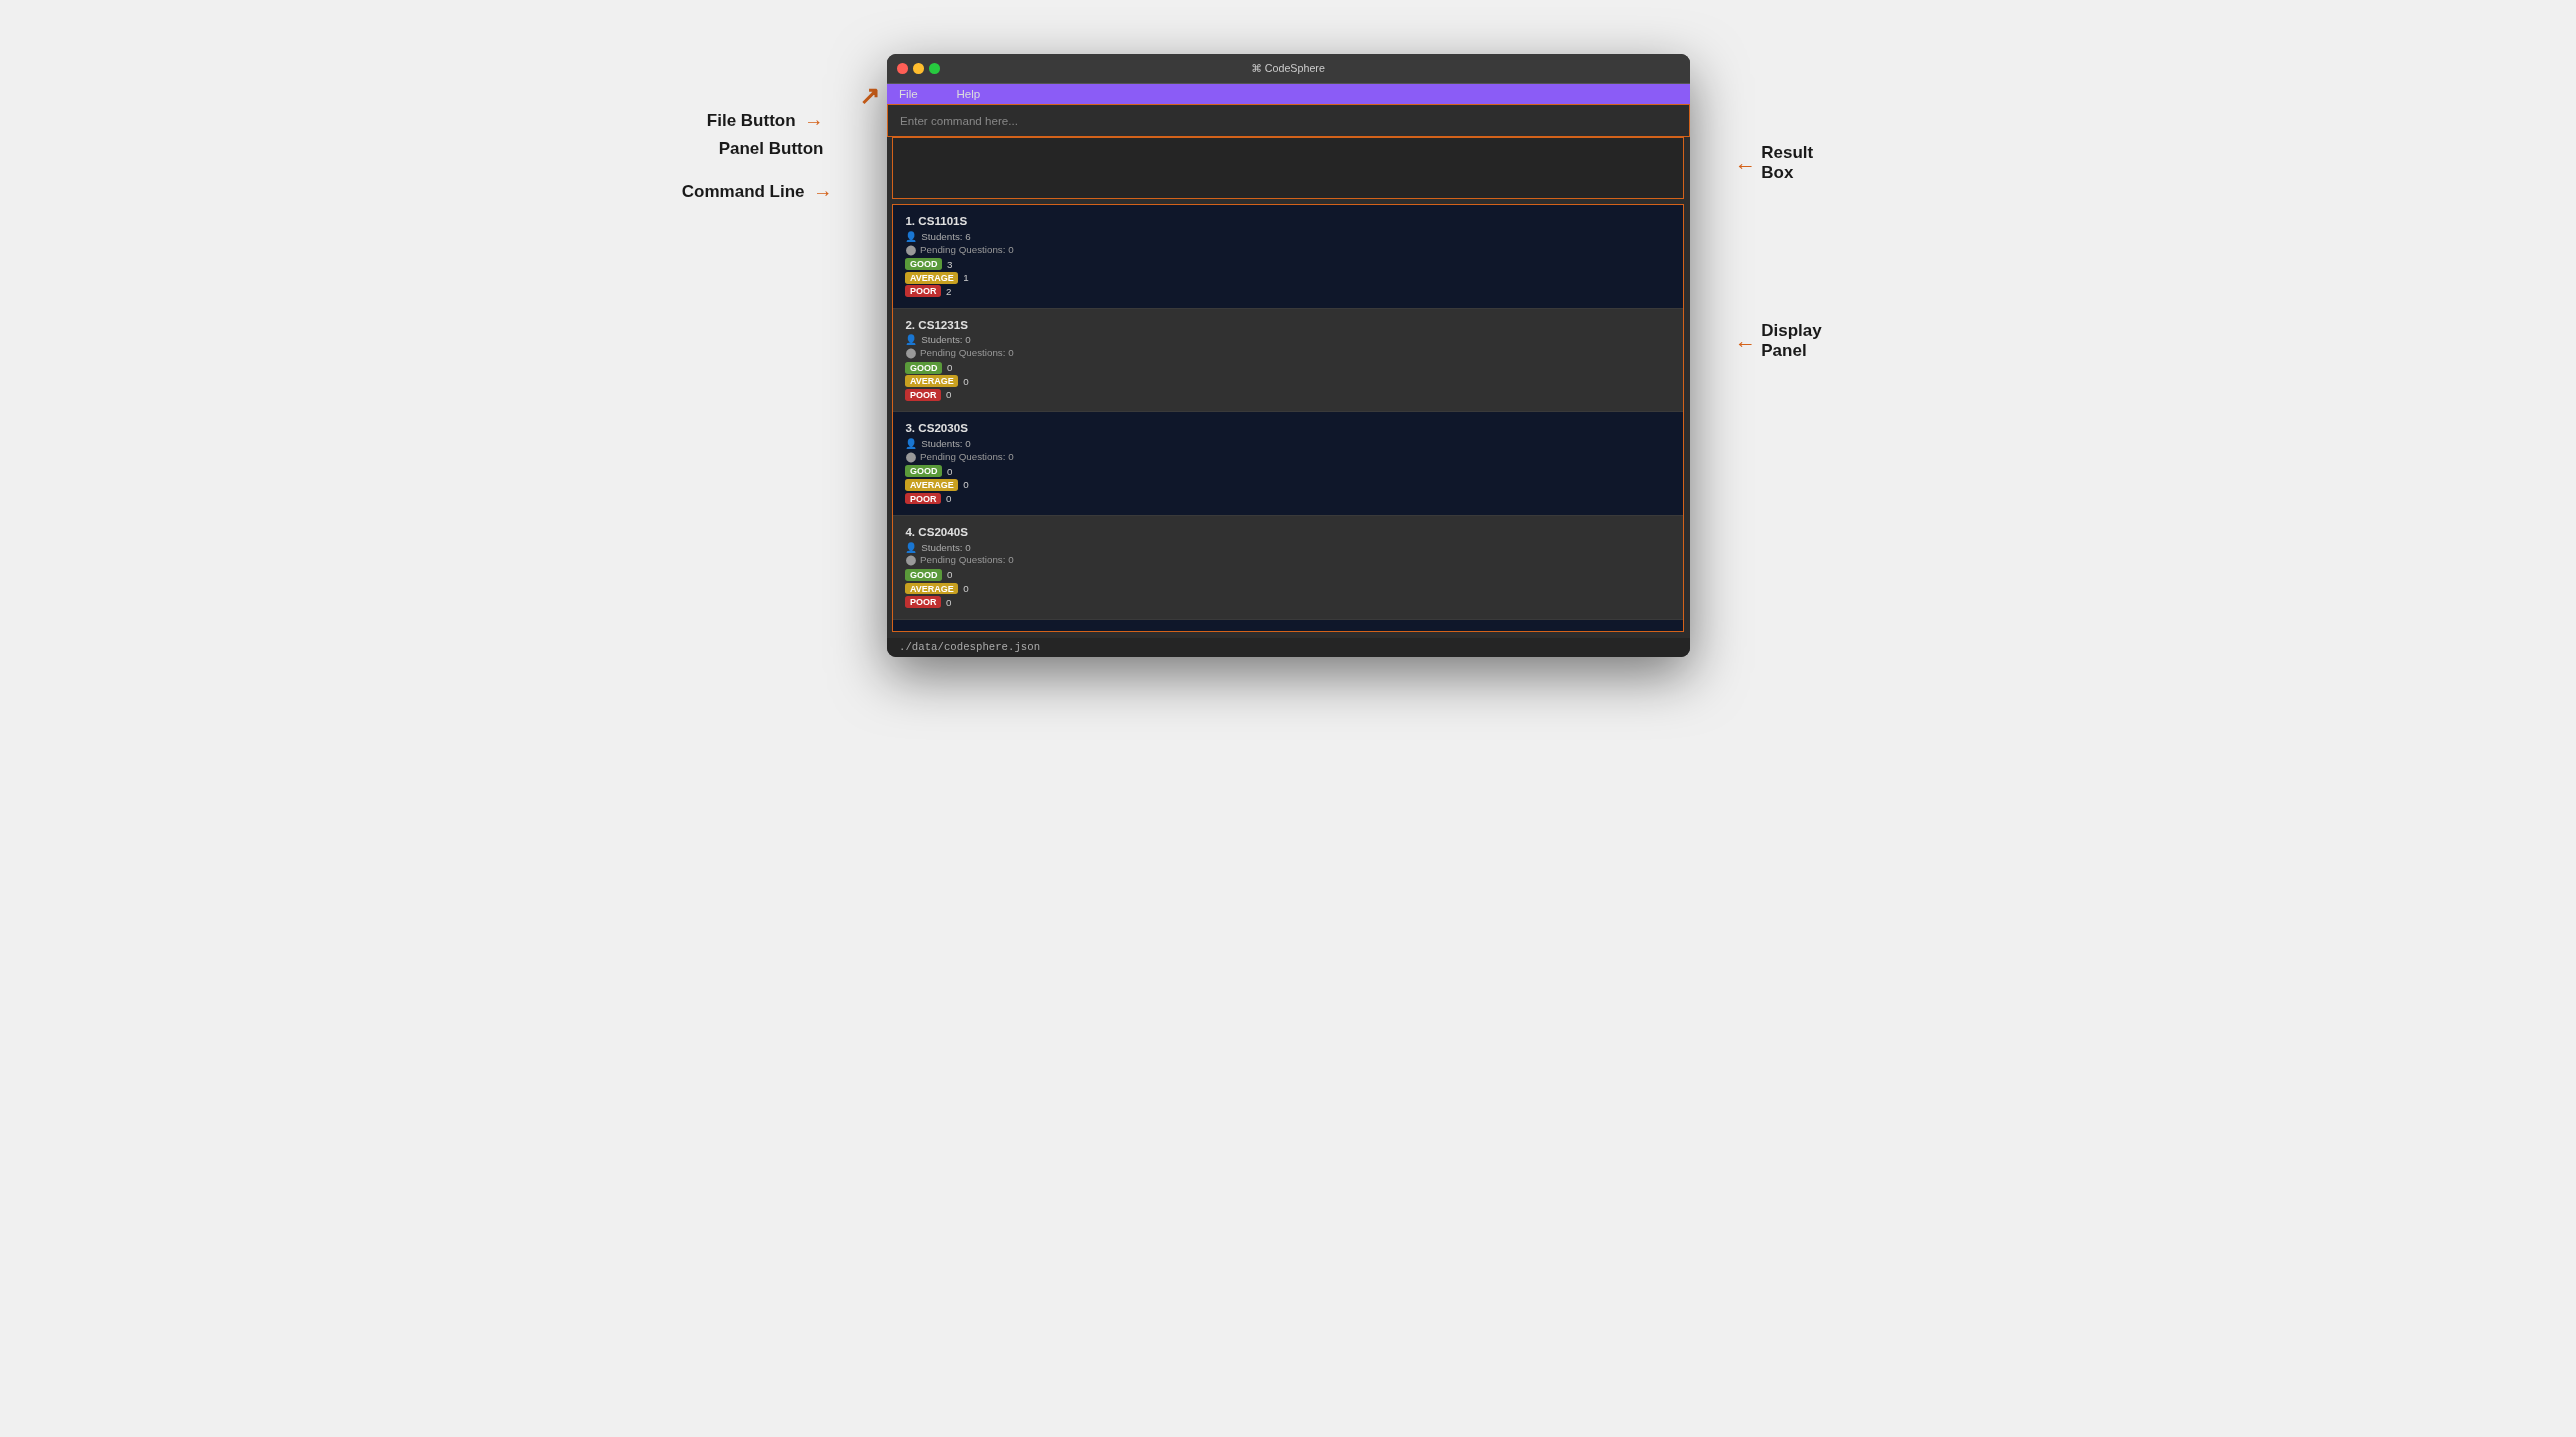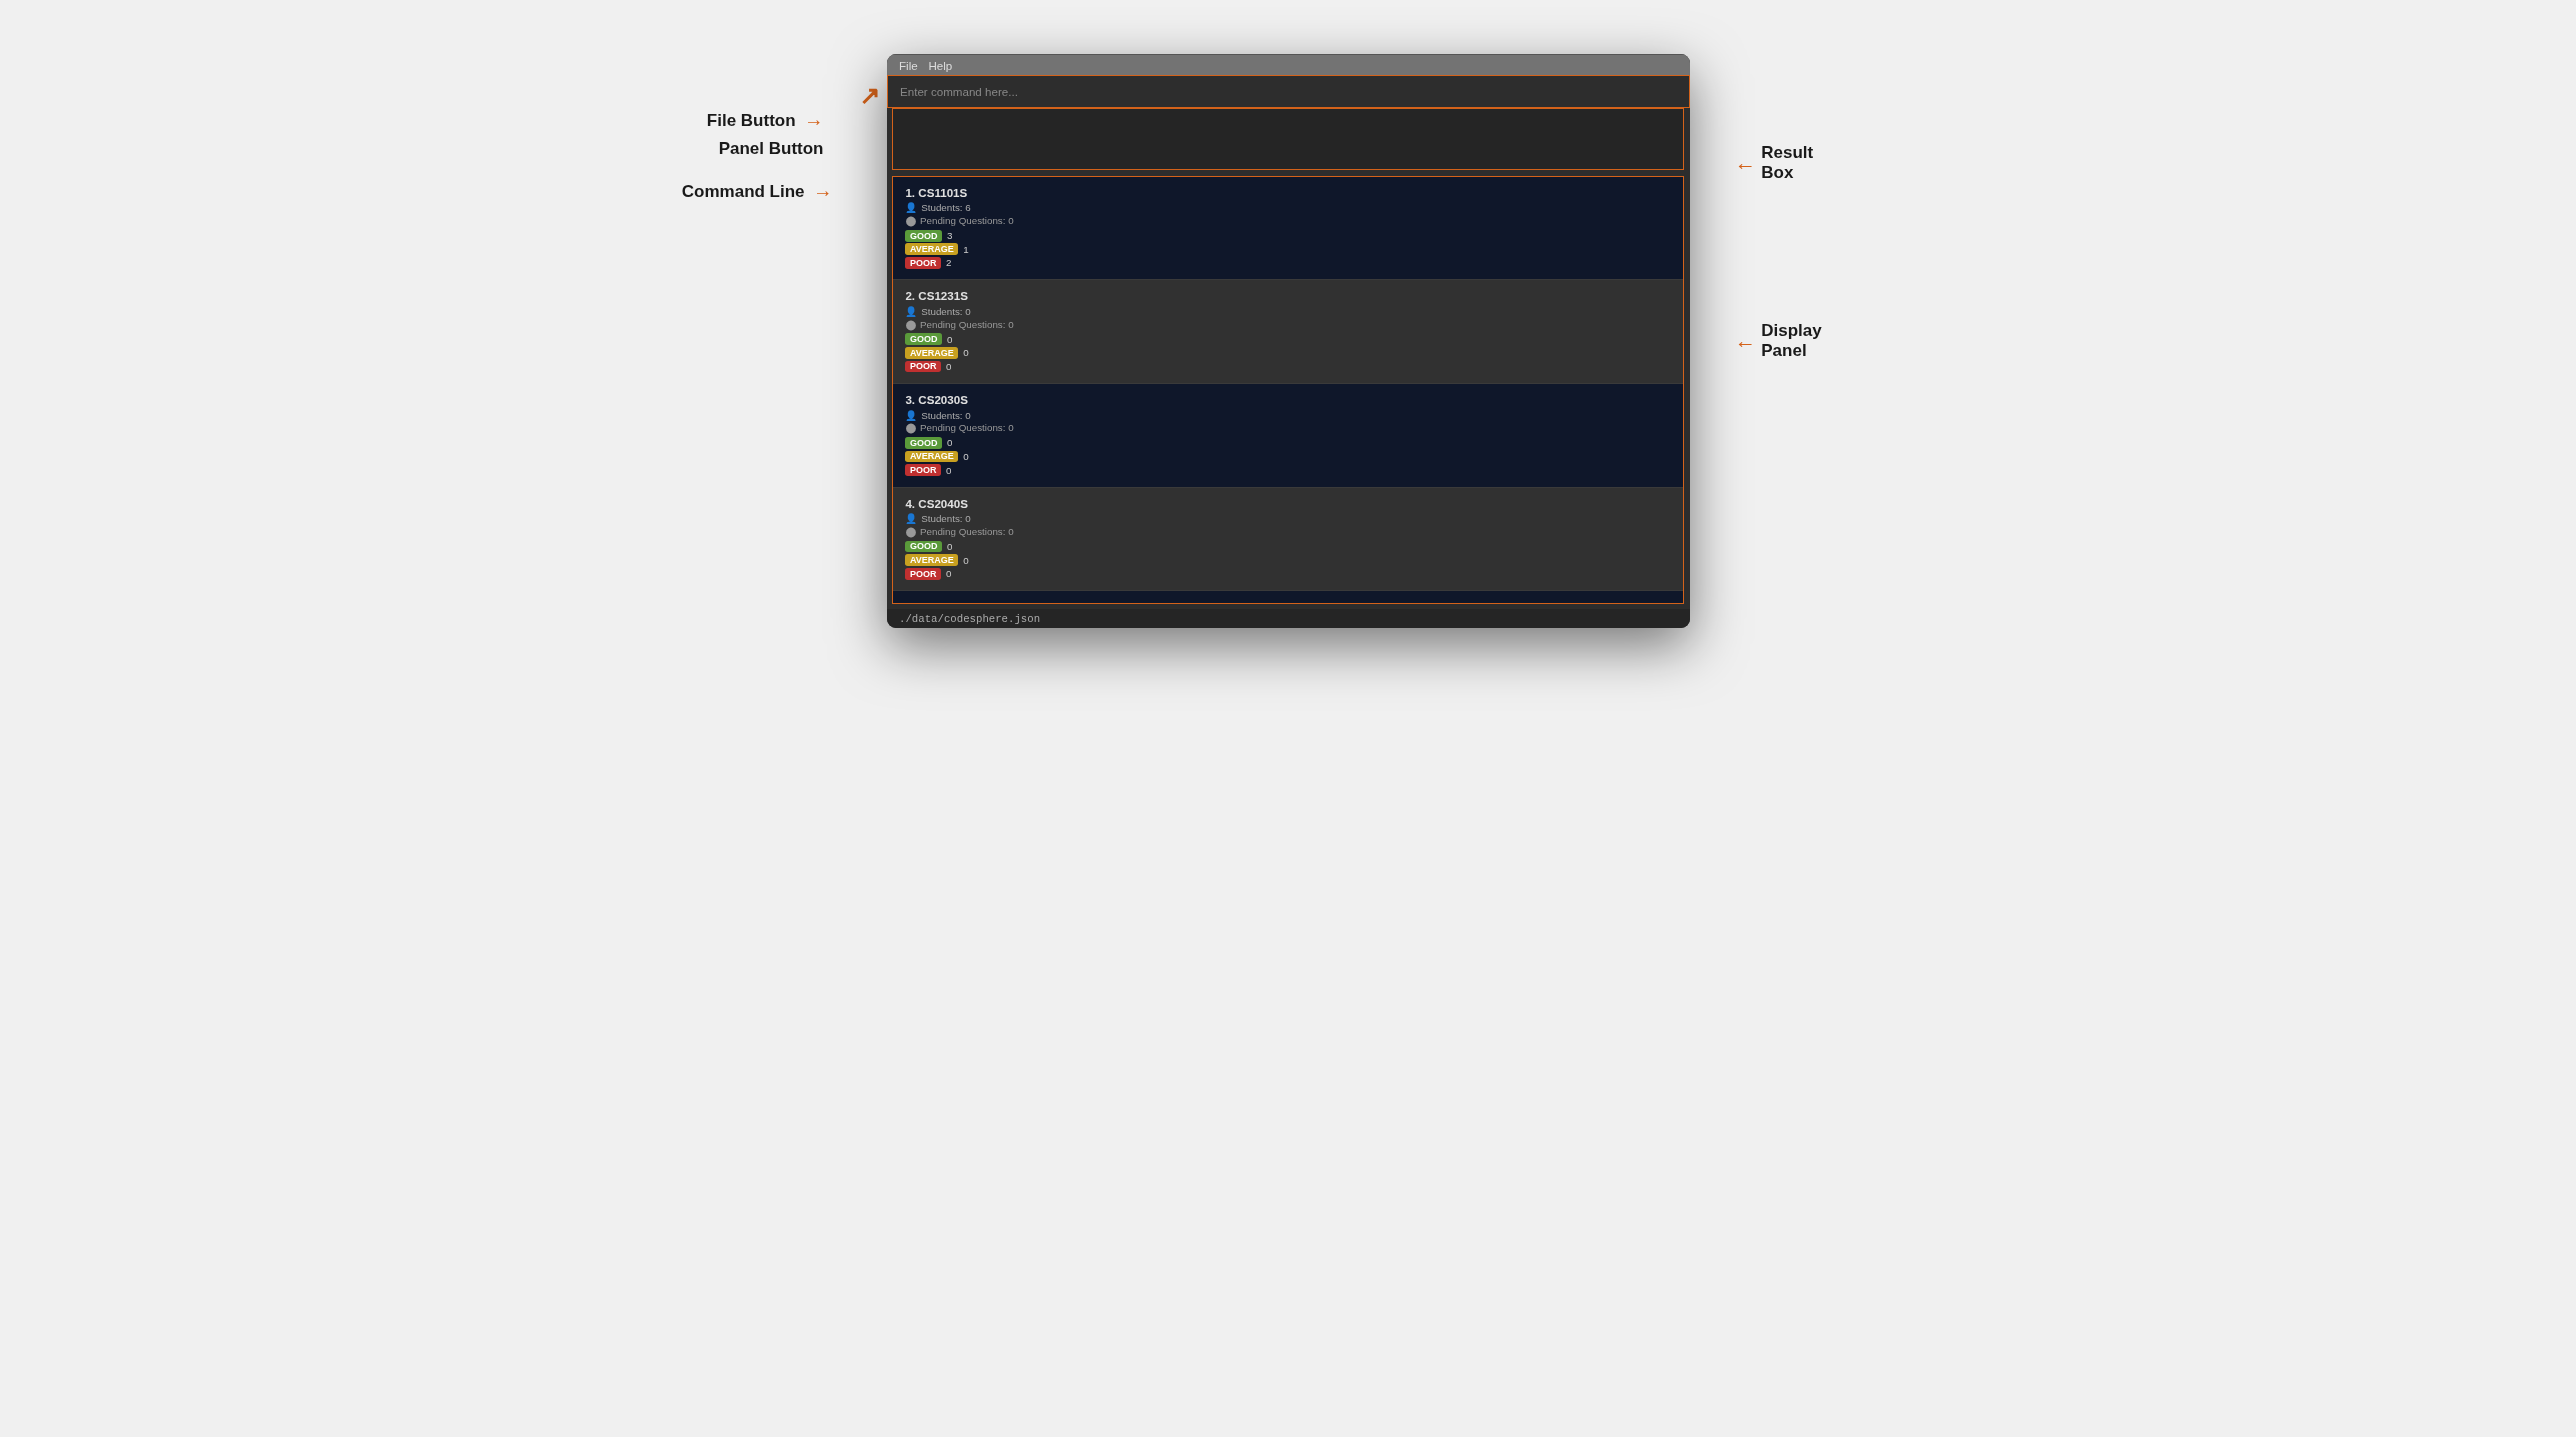--- a/index.html
+++ b/index.html
@@ -55,26 +55,26 @@
       transform: translateX(-50%);
       color: #ccc;
       font-size: 10.7px;
       display: flex;
       align-items: center;
       gap: 3.6px;
     }
 
     
     .menu-bar {
-      background: #737373;
+      background: #8b5cf6;
       height: 21.4px;
       display: flex;
       align-items: center;
       padding: 0 7.1px;
-      gap: 0;
+      gap: 28px;
       border-top: 0.9px solid #555;
     }
 
     .menu-item {
       color: #ddd;
       font-size: 11.6px;
       cursor: pointer;
       padding: 1.8px 5.4px;
       border-radius: 2.7px;
     }
@@ -231,20 +231,30 @@
     <div style="position:absolute; top:71px; left:0; font-size:17px; font-weight:900; color:#1a1a1a; text-align:right; width:187px;">
       <span>Command Line</span>
       <span style="color:#d4621a; font-size:19.6px; margin-left:3.6px;">→</span>
     </div>
   </div>
 
   <div style="position:absolute; left:-27px; top:27px; color:#d4621a; font-size:25px; font-weight:900;">↗</div>
 
   <div class="app-window">
 
+    <div class="title-bar">
+      <div class="traffic-lights">
+        <div class="traffic-light red"></div>
+        <div class="traffic-light yellow"></div>
+        <div class="traffic-light green"></div>
+      </div>
+      <div class="title-bar-title">
+        <span>⌘ CodeSphere</span>
+      </div>
+    </div>
 
     <div class="menu-bar">
       <div class="menu-item">File</div>
       <div class="menu-item">Help</div>
     </div>
 
     <div class="command-line-wrapper">
       <input class="command-line-input" type="text" placeholder="Enter command here..." style="">
     </div>
 

